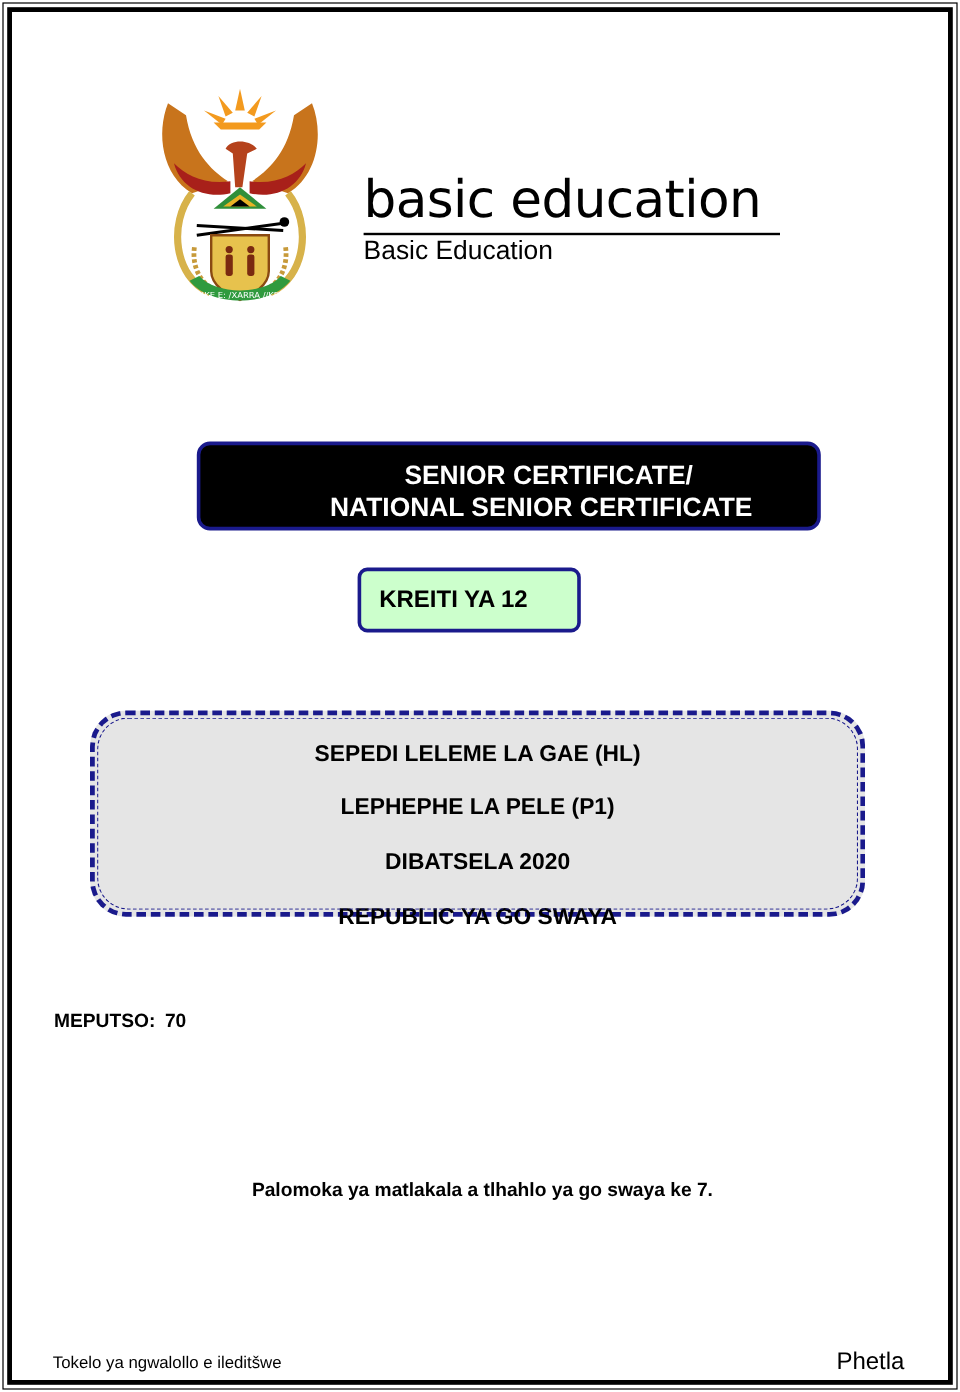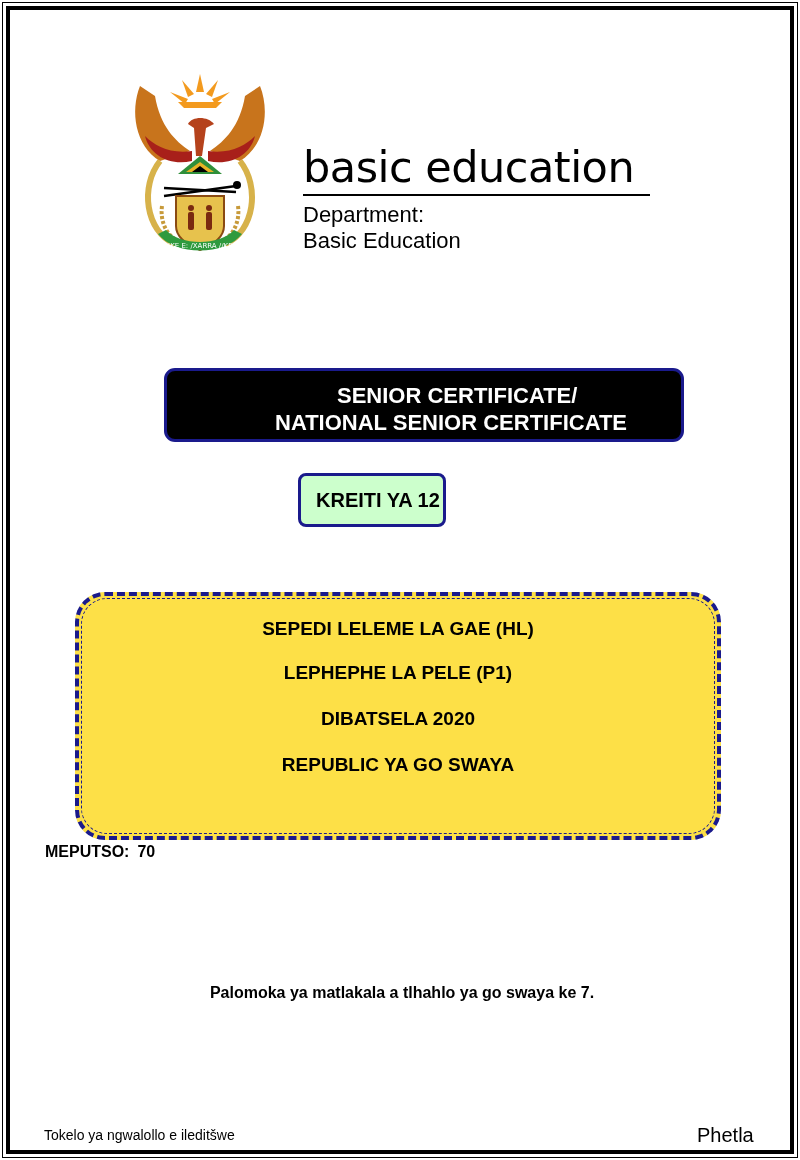--- a/index.html
+++ b/index.html
@@ -12,23 +12,23 @@
     .brand-title { font-family: "DejaVu Sans", sans-serif; font-size: 43px; line-height: 58px; letter-spacing: -0.5px; white-space: nowrap; }
     .brand-rule { width: 347px; height: 2px; background: #000; margin-top: -2px; }
     .brand-line { font-size: 22px; line-height: 26px; white-space: nowrap; }
     .brand-line.bold { font-weight: bold; font-size: 22px; }
     .brand-dept { margin-top: 6px; }
 
     .cert-banner { position: absolute; left: 164px; top: 324px; width: 520px; height: 74px; box-sizing: border-box; background: #000; border: 3px solid #1a1a8c; border-radius: 11px; color: #fff; font-weight: bold; font-size: 22px; line-height: 27px; margin-top: 44px; }
     .cert-l1 { position: absolute; left: 170px; top: 11px; white-space: nowrap; }
     .cert-l2 { position: absolute; left: 108px; top: 38px; white-space: nowrap; }
 
-    .grade-box { position: absolute; left: 298px; top: 473px; width: 148px; height: 54px; box-sizing: border-box; background: #ccffcc; border: 3px solid #1a1a8c; border-radius: 8px; font-weight: bold; font-size: 20px; line-height: 48px; padding-left: 15px; white-space: nowrap; }
+    .grade-box { position: absolute; left: 298px; top: 473px; width: 186px; height: 54px; box-sizing: border-box; background: #ccffcc; border: 3px solid #1a1a8c; border-radius: 8px; font-weight: bold; font-size: 20px; line-height: 48px; padding-left: 15px; white-space: nowrap; }
 
-    .subject-box { position: absolute; left: 75px; top: 592px; width: 646px; height: 248px; box-sizing: border-box; background: #fde047; border: 4px double #1a1a8c; border-style: dashed; border-radius: 30px; }
+    .subject-box { position: absolute; left: 75px; top: 592px; width: 646px; height: 172px; box-sizing: border-box; background: #e5e5e5; border: 4px double #1a1a8c; border-style: dashed; border-radius: 30px; }
     .subject-box::after { content: ""; position: absolute; left: 2px; top: 2px; right: 2px; bottom: 2px; border: 1px dashed #1a1a8c; border-radius: 26px; }
     .subject-line { position: absolute; left: 0; width: 100%; text-align: center; font-weight: bold; font-size: 19px; line-height: 22px; white-space: nowrap; }
 
     .marks { position: absolute; left: 45px; top: 842px; font-weight: bold; font-size: 16px; line-height: 20px; white-space: nowrap; }
     .marks-value { margin-left: 8px; margin-top: 32px; }
     .pages-note { position: absolute; left: 0; width: 800px; text-align: center; top: 983px; font-weight: bold; font-size: 16px; line-height: 20px; white-space: nowrap; padding-left: 2px; }
 
     .footer-left { position: absolute; left: 44px; top: 1126px; font-size: 14px; line-height: 18px; white-space: nowrap; }
     .footer-right { position: absolute; left: 697px; top: 1126px; font-size: 20px; line-height: 18px; white-space: nowrap; }
   </style>
@@ -80,21 +80,20 @@
     </g>
 
     <path d="M28,168 C45,190 95,190 112,168 L104,164 C90,180 50,180 36,164 Z" fill="#2f9a3e"></path>
     <text x="70" y="182" font-size="7" fill="#fff" text-anchor="middle" font-family="DejaVu Sans, sans-serif">!KE E: /XARRA //KE</text>
   </svg>
 </div>
 
 <div class="brand">
   <div class="brand-title">basic education</div>
   <div class="brand-rule"></div>
-  <div class="brand-line brand-dept">Department:</div>
   <div class="brand-line">Basic Education</div>
 </div>
 
 <div class="cert-banner">
   <div class="cert-l1">SENIOR CERTIFICATE/</div>
   <div class="cert-l2">NATIONAL SENIOR CERTIFICATE</div>
 </div>
 
 <div class="grade-box">KREITI YA 12</div>
 

